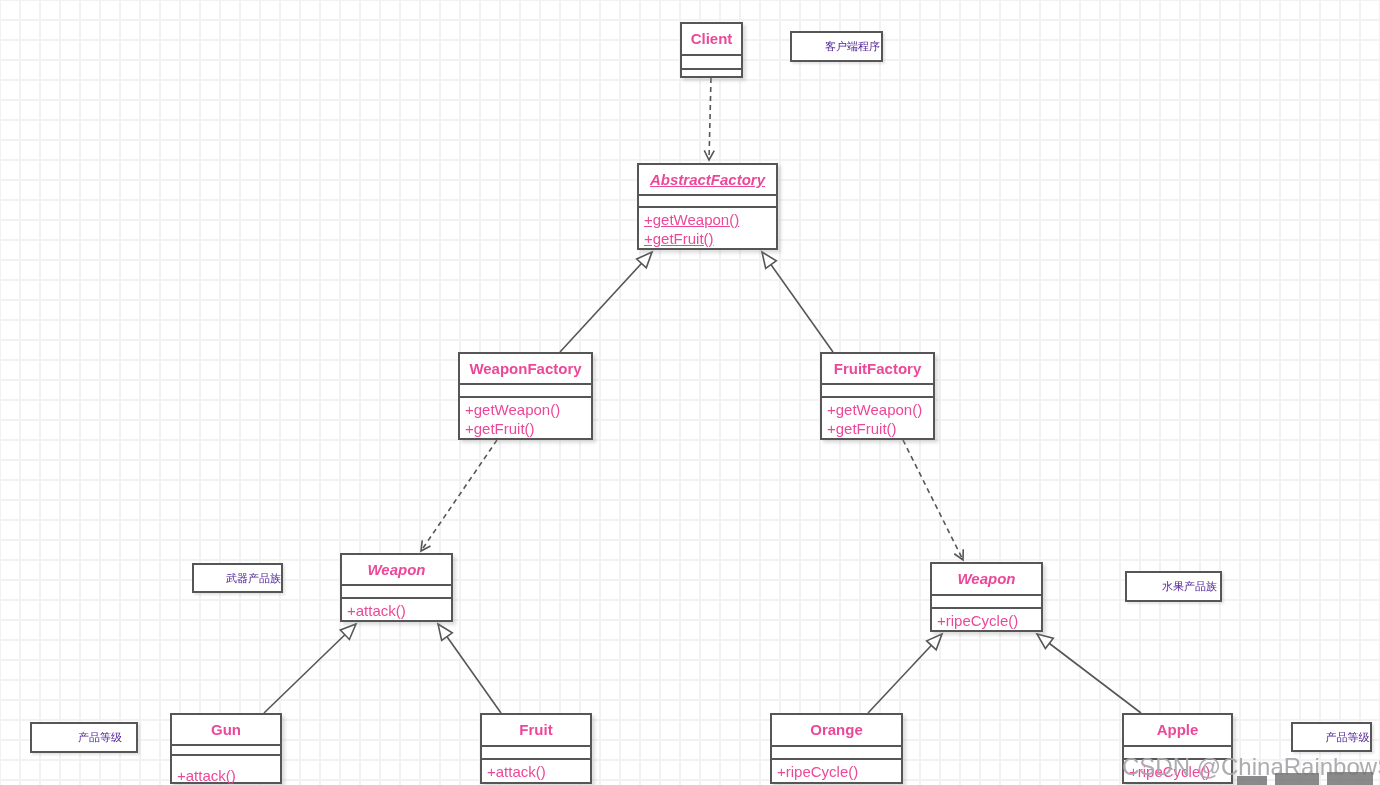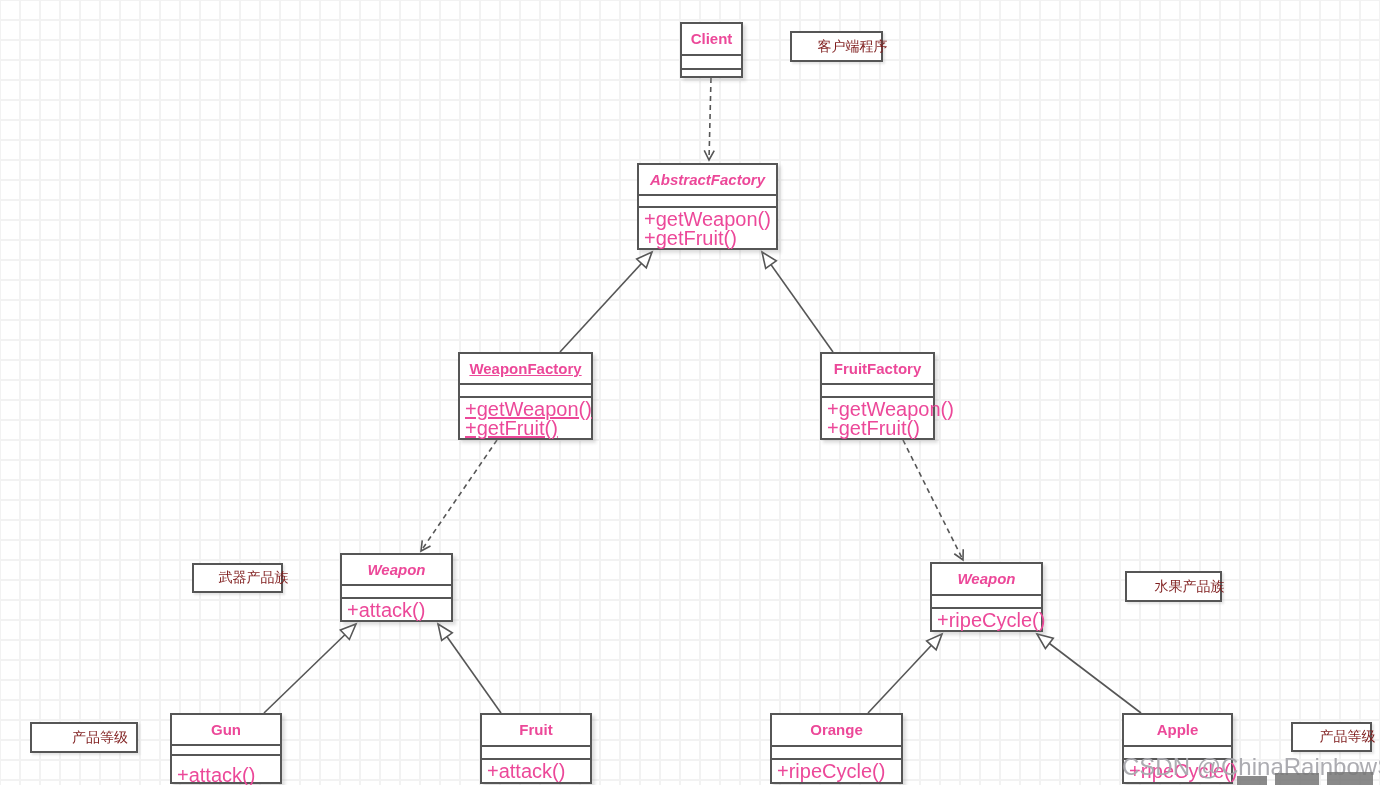--- a/index.html
+++ b/index.html
@@ -34,52 +34,52 @@
     white-space:nowrap;
   }
   .uml-title.abstract{font-style:italic;}
   .uml-attrs{
     height:11px;
     border-bottom:2px solid #565656;
   }
   .uml-methods{
     flex:1;
     padding:2px 20px 0 5px;
-    font-size:20px;line-height:19px;
+    font-size:15px;line-height:19px;
     white-space:pre-line;
     text-align:left;
   }
   .note-box{
     position:absolute;
     background:#ffffff;
     border:2px solid #565656;
     box-sizing:border-box;
     box-shadow:2px 2px 2px rgba(150,150,150,0.25);
-    color:#7f1d1d;
-    font-size:14px;
+    color:#4c1d95;
+    font-size:11px;
     display:flex;align-items:center;justify-content:center;
     white-space:nowrap;
     padding-left:32px;
   }
   .watermark{
     position:absolute;
     left:1122px;top:753px;
     font-size:24px;
     color:rgba(168,168,173,0.95);
     white-space:nowrap;
   }
   .wm-frag{
     position:absolute;
     background:rgba(118,118,118,0.85);
   }
   
   #c-client{left:680px;top:22px;width:63px;height:56px;}
   #c-client .uml-attrs{height:12px;}
-  #c-abstractfactory{left:637px;top:163px;width:141px;height:87px;}
-  #c-weaponfactory{left:458px;top:352px;width:135px;height:88px;text-decoration:underline;}
+  #c-abstractfactory{left:637px;top:163px;width:141px;height:87px;text-decoration:underline;}
+  #c-weaponfactory{left:458px;top:352px;width:135px;height:88px;}
   #c-fruitfactory{left:820px;top:352px;width:115px;height:88px;}
   #c-weapon{left:340px;top:553px;width:113px;height:69px;}
   #c-fruit{left:930px;top:562px;width:113px;height:70px;}
   #c-gun{left:170px;top:713px;width:112px;height:71px;gap:8px;}
   #c-dagger{left:480px;top:713px;width:112px;height:71px;}
   #c-orange{left:770px;top:713px;width:133px;height:71px;}
   #c-apple{left:1122px;top:713px;width:111px;height:71px;}
   
   #n-client{left:790px;top:31px;width:93px;height:31px;}
   #n-weapon-family{left:192px;top:563px;width:91px;height:30px;}

